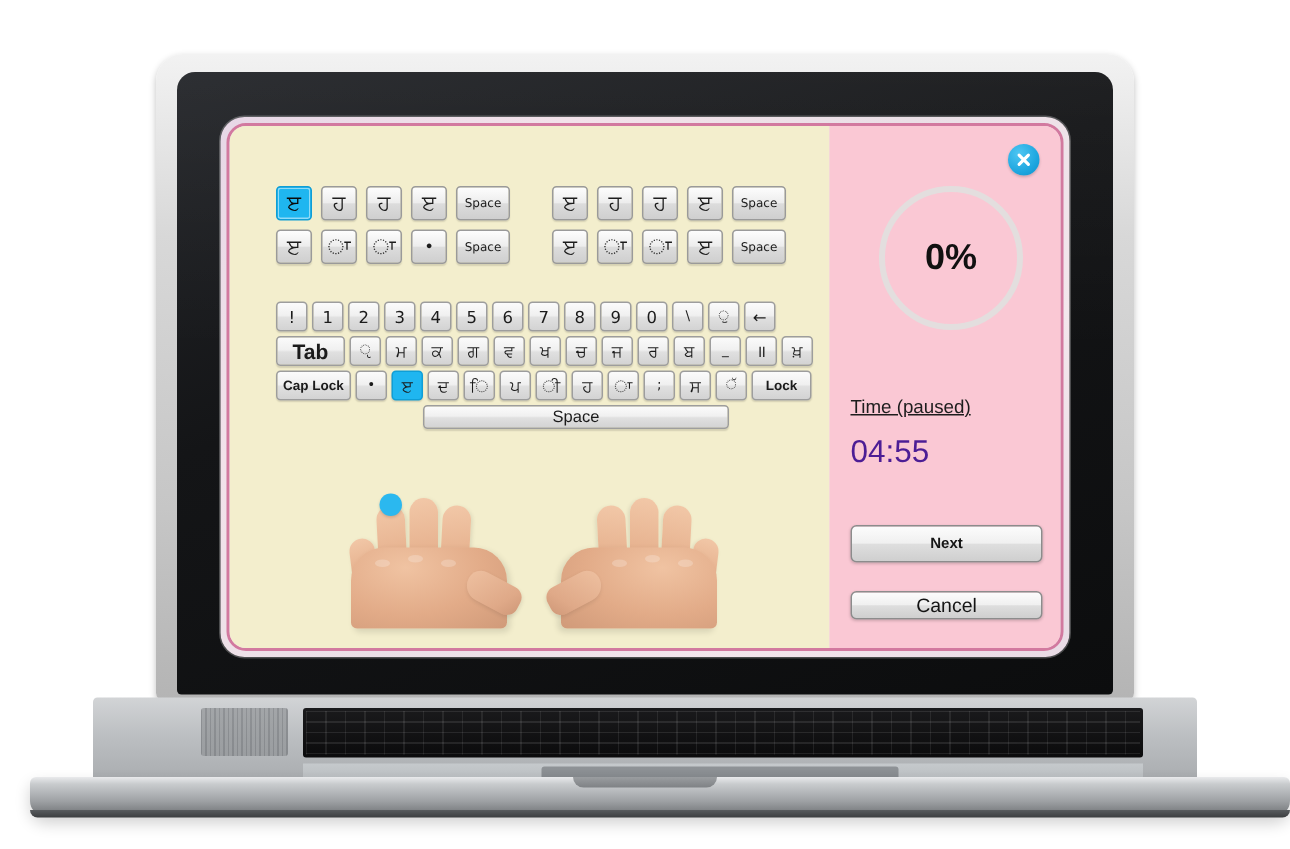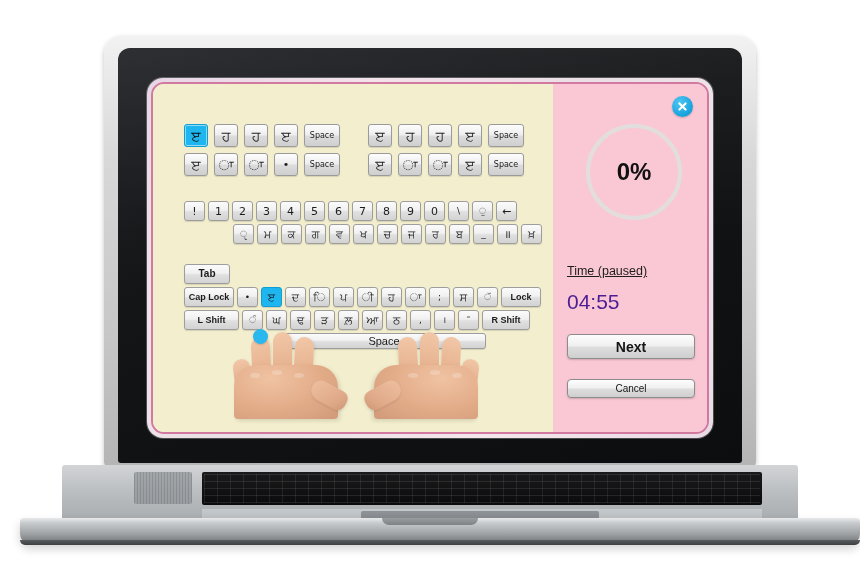--- a/index.html
+++ b/index.html
@@ -132,21 +132,21 @@
     height:20px;min-width:21px;box-sizing:border-box;
     border:1px solid #9d9d9d;border-radius:3px;
     background:linear-gradient(180deg,#fbfbfb 0%,#f0f0f0 46%,#e0e0e0 54%,#d3d3d3 100%);
     display:flex;align-items:center;justify-content:center;
     font-size:11px;line-height:1;color:#1b1b1b;
     font-family:"DejaVu Sans",sans-serif;
     box-shadow:0 1px 1px rgba(0,0,0,.13);
     padding:0 2px;
   }
   .key.lbl{font-family:"Liberation Sans",sans-serif;font-size:9px;font-weight:600;}
-  .key.tab{min-width:46px;font-size:10px;margin-top:40px;}
+  .key.tab{min-width:46px;font-size:14px;}
   .key.caps{min-width:50px;}
   .key.enter{min-width:40px;}
   .key.shiftl{min-width:55px;}
   .key.shiftr{min-width:48px;}
   .key.active{background:#1fb6f0;border-color:#0f9ed6;}
   .key.sm{font-size:9px;}
   .spacebar-row{display:flex;justify-content:center;margin-top:3px;}
   .key.space{
     min-width:204px;height:16px;font-size:11px;
     font-family:"Liberation Sans",sans-serif;
@@ -213,22 +213,22 @@
     position:absolute;left:14px;top:206px;font-size:21px;color:#4c1d95;
   }
   .btn{
     position:absolute;left:14px;width:128px;box-sizing:border-box;
     border:1px solid #8c8c8c;border-radius:4px;
     background:linear-gradient(180deg,#fcfcfc 0%,#f0f0f0 48%,#dedede 52%,#cfcfcf 100%);
     display:flex;align-items:center;justify-content:center;
     color:#151515;cursor:pointer;
     box-shadow:0 1px 2px rgba(0,0,0,.18);
   }
-  .btn-next{top:250px;height:25px;font-size:14px;font-weight:bold;}
-  .btn-cancel{top:295px;height:19px;font-size:10px;}
+  .btn-next{top:266px;height:25px;font-size:10px;font-weight:bold;}
+  .btn-cancel{top:310px;height:19px;font-size:13px;}
 </style>
 </head>
 <body>
 
 <div class="stage">
 
   <div class="laptop-lid"></div>
   <div class="laptop-screen-black">
     <div class="screen-gloss"></div>
   </div>
@@ -318,34 +318,20 @@
               <div class="key ">ਿ</div>
               <div class="key ">ਪ</div>
               <div class="key ">ੀ</div>
               <div class="key ">ਹ</div>
               <div class="key ">ਾ</div>
               <div class="key sm">;</div>
               <div class="key ">ਸ</div>
               <div class="key sm">ੱ</div>
               <div class="key lbl enter">Lock</div>
             </div>
-            <div class="krow">
-              <div class="key lbl shiftl">L Shift</div>
-              <div class="key sm">ੰ</div>
-              <div class="key ">ਘ</div>
-              <div class="key ">ਢ</div>
-              <div class="key ">ੜ</div>
-              <div class="key ">ਲ਼</div>
-              <div class="key ">ਆ</div>
-              <div class="key ">ਠ</div>
-              <div class="key sm">,</div>
-              <div class="key sm">।</div>
-              <div class="key sm">˜</div>
-              <div class="key lbl shiftr">R Shift</div>
-            </div>
             <div class="spacebar-row">
               <div class="key space">Space</div>
             </div>
           </div>
 
         <div class="hands">
           <div class="hand hand-left">
             <div class="finger-marker"></div>
             <div class="finger f1"></div>
             <div class="finger f2"></div>

